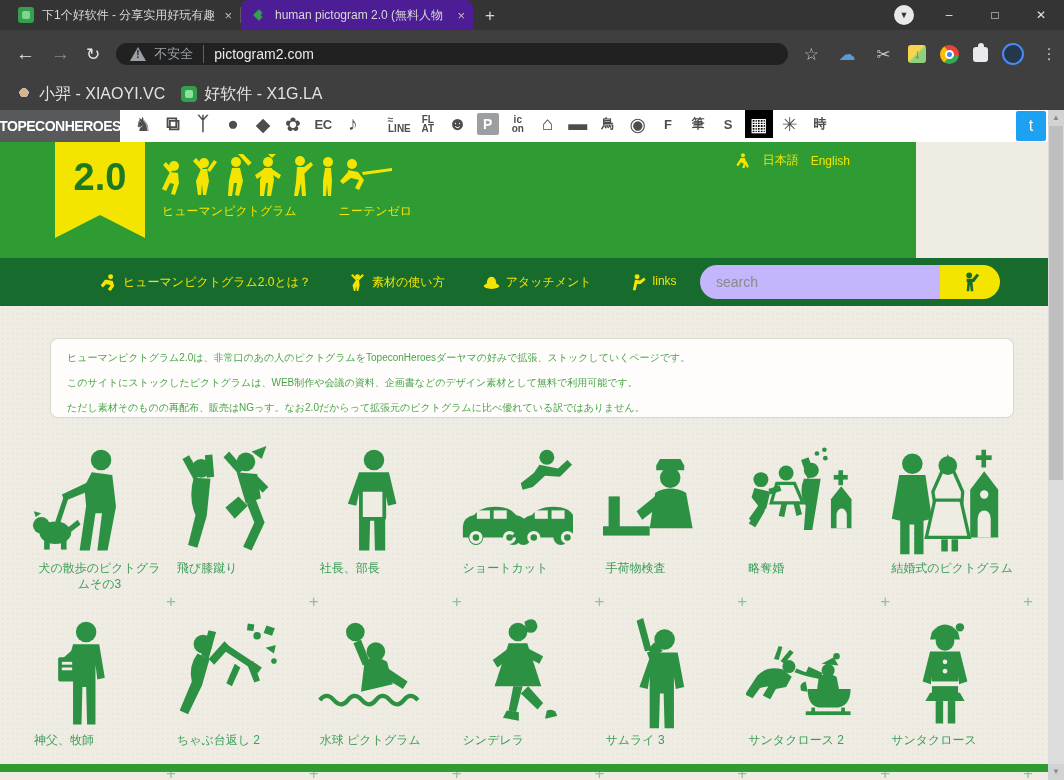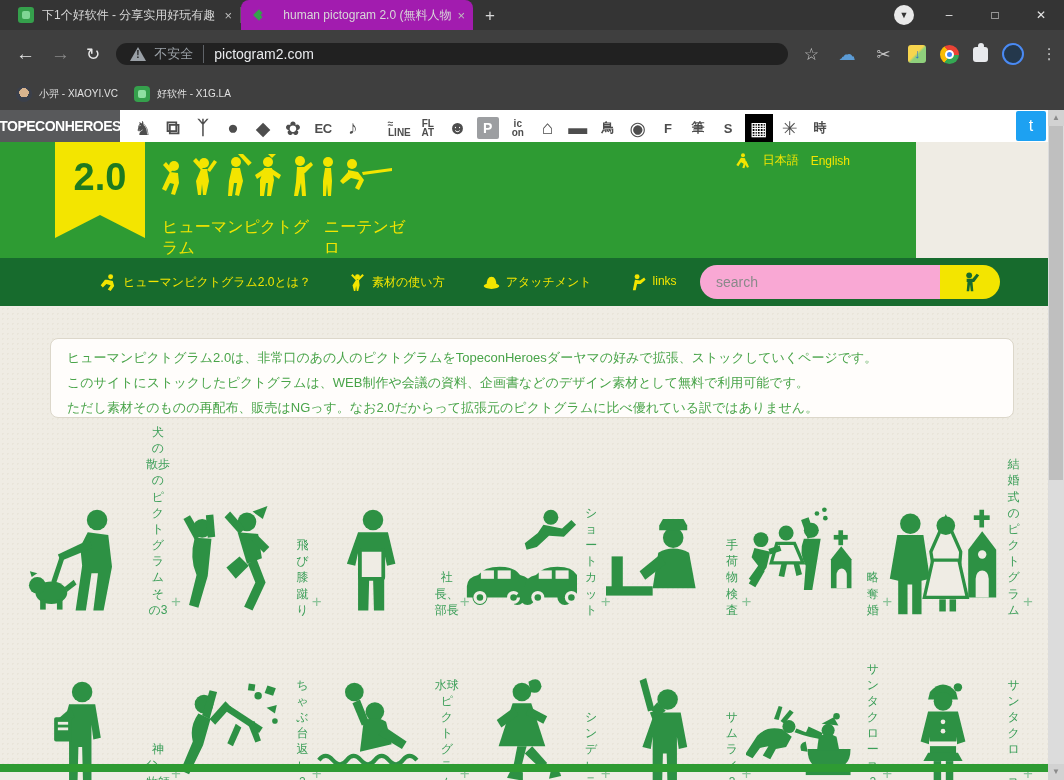--- a/index.html
+++ b/index.html
@@ -3,21 +3,21 @@
 <meta charset="utf-8">
 <style>
   * { margin:0; padding:0; box-sizing:border-box; }
   html,body { width:1064px; height:780px; }
   body { position:relative; overflow:hidden; font-family:"Liberation Sans","DejaVu Sans",sans-serif; background:#efece4; }
 
   
   .titlebar { position:absolute; left:0; top:0; width:1064px; height:30px; background:#343434; display:flex; align-items:flex-end; }
   .tab { height:30px; display:flex; align-items:center; padding:0 8px 0 10px; width:232px; color:#d8d8d8; font-size:12px; }
   .tab.inactive { background:#343434; }
-  .tab.active { background:#a21caf; border-radius:8px 8px 0 0;text-align:right; }
+  .tab.active { background:#4c1d95; border-radius:8px 8px 0 0; }
   .tab .favicon { width:16px; height:16px; flex:0 0 16px; margin-right:8px; border-radius:3px; background:#35a04c; position:relative; }
   .tab .favicon::after { content:""; position:absolute; left:4px; top:4px; right:4px; bottom:4px; background:#7fd694; border-radius:2px; }
   .tab.active .favicon { background:transparent; }
   .tab.active .favicon::after { background:transparent; border-left:5px solid #35a04c; border-bottom:5px solid #35a04c; transform:rotate(45deg); border-radius:0; }
   .tab-title { flex:1; white-space:nowrap; overflow:hidden; }
   .tab-close { color:#bdbdbd; font-size:13px; margin-left:6px; cursor:default; }
   .tab-sep { width:1px; height:16px; background:#5a5a5a; margin-bottom:7px; }
   .newtab-btn { color:#d8d8d8; font-size:17px; margin:0 0 4px 12px; }
   .win-controls { position:absolute; right:0; top:0; height:30px; display:flex; align-items:center; color:#e6e6e6; }
   .media-circle { width:20px; height:20px; border-radius:50%; background:#e9e9e9; color:#333; font-size:9px; text-align:center; line-height:20px; position:absolute; right:150px; top:5px; }
@@ -36,64 +36,64 @@
   .tb-ic { width:22px; text-align:center; font-size:17px; color:#c7c7c7; }
   .ic-cloud { color:#5b9bd5; }
   .ic-dl { width:18px; height:18px; border-radius:3px; background:linear-gradient(135deg,#f7d54e 45%,#8fd07c 55%); color:#2f6fd1; font-size:13px; font-weight:bold; line-height:17px; }
   .ic-chrome { width:19px; height:19px; border-radius:50%; background:conic-gradient(from -30deg,#ea4335 0 120deg,#34a853 120deg 240deg,#fbbc04 240deg 360deg); position:relative; }
   .ic-chrome::after { content:""; position:absolute; left:5px; top:5px; width:9px; height:9px; border-radius:50%; background:#4285f4; border:2px solid #fff; box-sizing:border-box; }
   .ic-puzzle { width:15px; height:15px; background:#e8eaed; border-radius:3px; position:relative; }
   .ic-puzzle::after { content:""; position:absolute; left:5px; top:-4px; width:6px; height:6px; border-radius:50%; background:#e8eaed; }
   .ic-avatar { width:22px; height:22px; border-radius:50%; background:#24384c; border:2px solid #4a8af4; }
   .ic-dots { font-size:15px; letter-spacing:0; }
 
-  .bookmarks { position:absolute; left:0; top:78px; width:1064px; height:32px; background:#3f3f3f; display:flex; align-items:center; font-size:10px; color:#e2e2e2; }
+  .bookmarks { position:absolute; left:0; top:78px; width:1064px; height:32px; background:#3f3f3f; display:flex; align-items:center; font-size:16px; color:#e2e2e2; }
   .bm { display:flex; align-items:center; margin-left:16px; }
   .bm-ic-avatar { width:16px; height:16px; border-radius:50%; background:radial-gradient(circle at 50% 42%,#d8b48e 0 38%,#3a3f4a 39%); margin-right:7px; }
   .bm-ic-green { width:16px; height:16px; border-radius:4px; background:#35a04c; position:relative; margin-right:7px; }
   .bm-ic-green::after { content:""; position:absolute; inset:4px; border-radius:2px; background:#8fe0a2; }
 
   
-  .topecon { position:absolute; left:0; top:110px; width:1064px; height:32px; background:#ffffff; display:flex; align-items:flex-end; }
+  .topecon { position:absolute; left:0; top:110px; width:1064px; height:32px; background:#ffffff; display:flex; align-items:flex-start; }
   .tc-brand { width:120px; height:32px; background:#58595b; color:#fff; font-weight:bold; font-size:14px; display:flex; align-items:center; justify-content:center; letter-spacing:-0.5px; transform-origin:left; }
   .tc-icons { display:flex; align-items:center; margin-left:10px; gap:4px; }
   .tc-icon { min-width:26px; height:28px; display:flex; align-items:center; justify-content:center; color:#4d4d4d; font-size:19px; font-weight:bold; }
   .tc-icon.txt { font-size:13px; font-weight:bold; letter-spacing:-0.5px; }
   .tc-icon.two { flex-direction:column; font-size:10px; line-height:0.9; font-weight:bold; }
   .tc-icon.boxed { background:#9c9ea1; color:#fff; min-width:22px; height:22px; font-size:14px; border-radius:2px; margin:0 2px; }
   .tc-icon.sel { background:#000; color:#fff; min-width:28px; }
   .tc-twitter { position:absolute; right:18px; top:1px; width:30px; height:30px; background:#1da1f2; border-radius:2px; color:#fff; display:flex; align-items:center; justify-content:center; font-size:16px; }
 
   
   .site-header { position:absolute; left:0; top:142px; width:916px; height:116px; background:#2e9b33; }
   .ribbon { position:absolute; left:55px; top:0; width:90px; height:96px; background:#f3e500; clip-path:polygon(0 0,100% 0,100% 100%,50% 76%,0 100%); display:flex; justify-content:center; }
   .ribbon span { color:#1d7a20; font-size:38px; font-weight:bold; margin-top:14px; }
   .logo { position:absolute; left:162px; top:12px; width:260px; color:#f3e500; }
   .logo-figs { display:block; }
   .logo-text { font-weight:bold; font-size:26px; letter-spacing:-1px; line-height:0.95; white-space:nowrap; }
   .logo-text b { font-size:33px; letter-spacing:-2px; }
-  .logo-sub { display:flex; justify-content:space-between; width:250px; font-size:16px; margin-top:19px; }
+  .logo-sub { display:flex; justify-content:space-between; width:250px; font-size:12px; margin-top:5px; }
   .lang-row { position:absolute; right:66px; top:10px; display:flex; align-items:center; gap:12px; color:#f3e500; font-size:12px; }
   .lang-row svg { display:block; }
 
   
   .site-nav { position:absolute; left:0; top:258px; width:1064px; height:48px; background:#176b2d; display:flex; align-items:center; }
   .nav-items { display:flex; align-items:center; margin-left:100px; gap:38px; }
   .nav-item { display:flex; gap:6px; color:#f3e500; font-size:12px; }
   .nav-item svg { display:block; }
   .searchbox { position:absolute; right:64px; top:7px; display:flex; height:34px; }
-  .searchbox input { width:240px; height:34px; border:none; outline:none; border-radius:17px 0 0 17px; padding:4px 16px; font-size:14px; color:#555; background:#f9a8d4; font-family:"Liberation Sans",sans-serif; }
+  .searchbox input { width:240px; height:34px; border:none; outline:none; border-radius:17px 0 0 17px; padding:4px 16px; font-size:14px; color:#555; background:#c4b5fd; font-family:"Liberation Sans",sans-serif; }
   .searchbox input::placeholder { color:#8a8a8a; }
   .search-btn { width:60px; height:34px; background:#f3e500; border:none; border-radius:0 17px 17px 0; display:flex; align-items:center; justify-content:center; }
 
   
   .content { position:absolute; left:0; top:306px; width:1048px; height:466px; background:#efece4; background-image:radial-gradient(#e9e5da 1px,transparent 1px); background-size:5px 5px; }
-  .intro-box { position:absolute; left:50px; top:32px; width:964px; height:80px; background:#fffdfb; border:1px solid #dcd7ca; border-radius:8px; padding:6px 16px; color:#49a449; font-size:13px; line-height:25px; }
+  .intro-box { position:absolute; left:50px; top:32px; width:964px; height:80px; background:#fffdfb; border:1px solid #dcd7ca; border-radius:8px; padding:6px 16px; color:#49a449; font-size:10px; line-height:25px; }
   .grid { position:absolute; left:28px; top:140px; width:1000px; display:grid; grid-template-columns:repeat(7,1fr); }
-  .cell { position:relative; height:172px; display:flex; flex-direction:row; align-items:flex-end; }
+  .cell { position:relative; height:172px; display:flex; flex-direction:column; align-items:flex-start; }
   .cell .pg { color:#2d9144; height:112px; width:120px; flex:0 0 112px; }
   .pg-label { font-size:12px; color:#3b9e58; text-align:center; line-height:1.35; padding:2px 6px 0; }
   .plus { position:absolute; right:-5px; bottom:6px; color:#8cc39a; font-size:17px; }
   .footer-bar { position:absolute; left:0; bottom:0; width:1048px; height:8px; background:#2e9b33; }
 
   
   .scrollbar { position:absolute; right:0; top:110px; width:16px; height:670px; background:#dcdcdc; }
   .sb-arrow { position:absolute; left:0; width:16px; height:16px; color:#8a8a8a; font-size:8px; text-align:center; line-height:16px; background:#d2d2d2; }
   .sb-up { top:0; } .sb-down { bottom:0; }
   .sb-thumb { position:absolute; left:1px; top:16px; width:14px; height:354px; background:#bfbfbf; }

